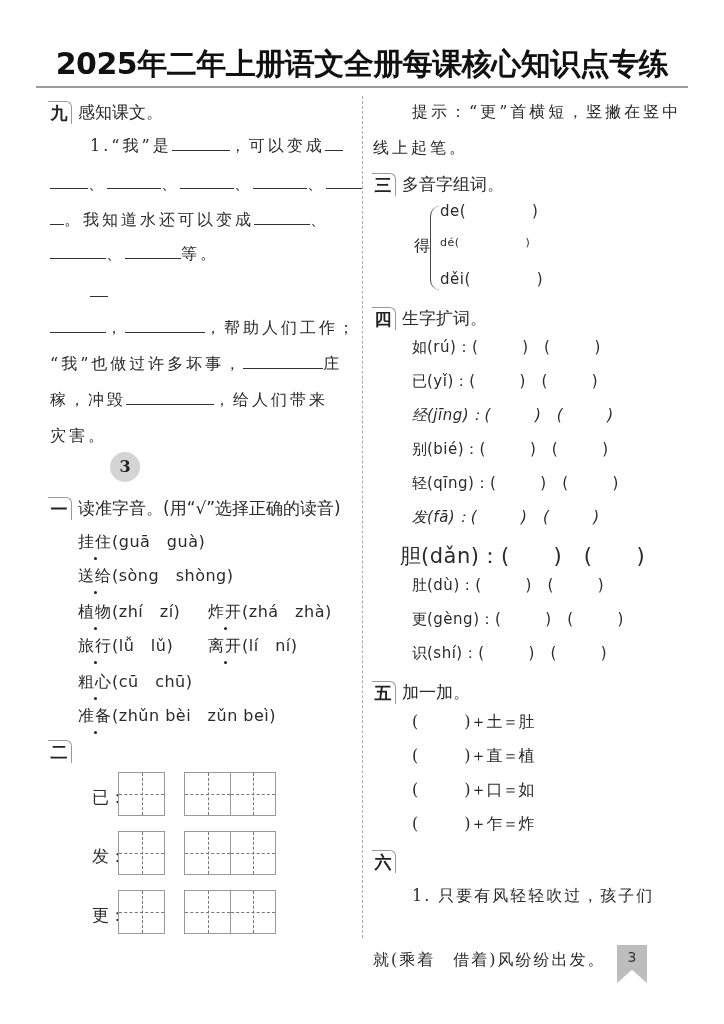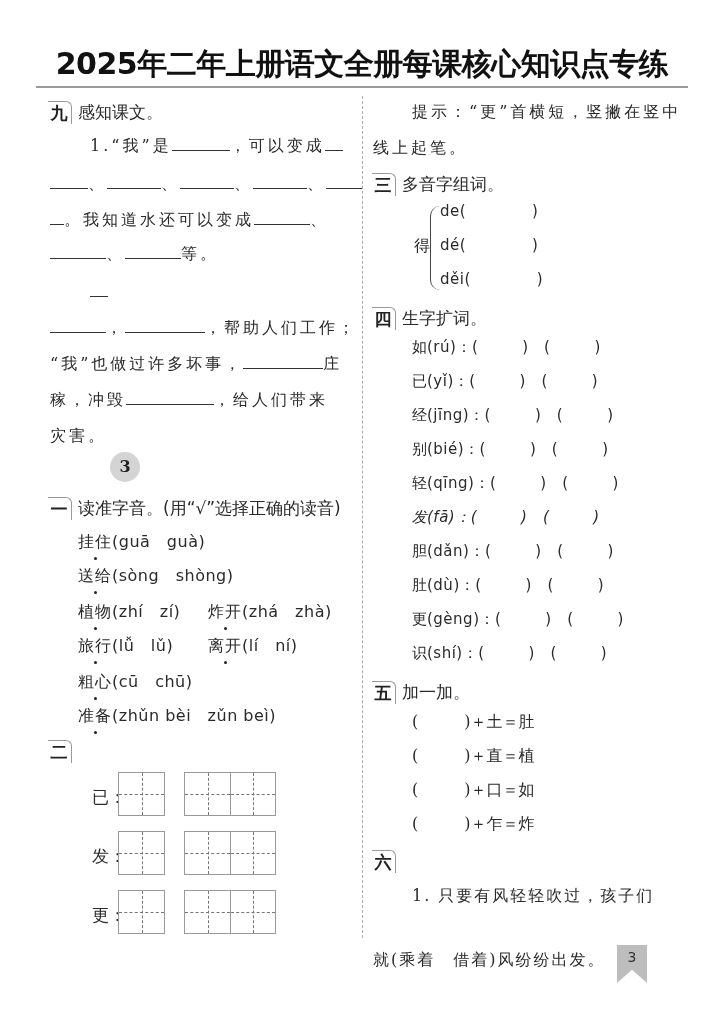--- a/index.html
+++ b/index.html
@@ -174,40 +174,40 @@
 
 <div class="sec" style="left:372px; top:172px;">
   <span class="badge">三</span>
   <span>多音字组词。</span>
 </div>
 <div class="abs" style="left:414px; top:236px; font-size:16px;">得</div>
 <div class="brace"></div>
 <div class="abs py" style="left:440px; top:202px; font-size:15px;">
   <span>de(</span><span style="display:inline-block;width:66px"></span><span>)</span>
 </div>
-<div class="abs py" style="left:440px; top:236px; font-size:15px;">
+<div class="abs py" style="left:440px; top:236px; font-size:11px;">
   <span>dé(</span><span style="display:inline-block;width:66px"></span><span>)</span>
 </div>
 <div class="abs py" style="left:440px; top:270px; font-size:15px;">
   <span>děi(</span><span style="display:inline-block;width:66px"></span><span>)</span>
 </div>
 
 <div class="sec" style="left:372px; top:306px;">
   <span class="badge">四</span>
   <span>生字扩词。</span>
 </div>
 
 <div id="sec4rows"></div>
 <div class="abs" style="left:412px; top:338px; font-size:15px;"><span>如</span><span class="py">(rú)：(</span><span style="display:inline-block;width:44px"></span><span class="py">)　(</span><span style="display:inline-block;width:44px"></span><span class="py">)</span></div>
 <div class="abs" style="left:412px; top:372px; font-size:15px;"><span>已</span><span class="py">(yǐ)：(</span><span style="display:inline-block;width:44px"></span><span class="py">)　(</span><span style="display:inline-block;width:44px"></span><span class="py">)</span></div>
-<div class="abs" style="left:412px; top:406px; font-size:15px;"><span>经</span><span class="py">(jīng)：(</span><span style="display:inline-block;width:44px"></span><span class="py">)　(</span><span style="display:inline-block;width:44px"></span><span class="py">)</span></div>
+<div class="abs" style="left:412px; top:406px; font-size:15px;font-style:italic;"><span>经</span><span class="py">(jīng)：(</span><span style="display:inline-block;width:44px"></span><span class="py">)　(</span><span style="display:inline-block;width:44px"></span><span class="py">)</span></div>
 <div class="abs" style="left:412px; top:440px; font-size:15px;"><span>别</span><span class="py">(bié)：(</span><span style="display:inline-block;width:44px"></span><span class="py">)　(</span><span style="display:inline-block;width:44px"></span><span class="py">)</span></div>
 <div class="abs" style="left:412px; top:474px; font-size:15px;"><span>轻</span><span class="py">(qīng)：(</span><span style="display:inline-block;width:44px"></span><span class="py">)　(</span><span style="display:inline-block;width:44px"></span><span class="py">)</span></div>
 <div class="abs" style="left:412px; top:508px; font-size:15px;font-style:italic;"><span>发</span><span class="py">(fā)：(</span><span style="display:inline-block;width:44px"></span><span class="py">)　(</span><span style="display:inline-block;width:44px"></span><span class="py">)</span></div>
-<div class="abs" style="left:412px; top:542px; font-size:15px;"><span>胆</span><span class="py">(dǎn)：(</span><span style="display:inline-block;width:44px"></span><span class="py">)　(</span><span style="display:inline-block;width:44px"></span><span class="py">)</span></div>
+<div class="abs" style="left:400px; top:542px; font-size:21px;"><span>胆</span><span class="py">(dǎn)：(</span><span style="display:inline-block;width:44px"></span><span class="py">)　(</span><span style="display:inline-block;width:44px"></span><span class="py">)</span></div>
 <div class="abs" style="left:412px; top:576px; font-size:15px;"><span>肚</span><span class="py">(dù)：(</span><span style="display:inline-block;width:44px"></span><span class="py">)　(</span><span style="display:inline-block;width:44px"></span><span class="py">)</span></div>
 <div class="abs" style="left:412px; top:610px; font-size:15px;"><span>更</span><span class="py">(gèng)：(</span><span style="display:inline-block;width:44px"></span><span class="py">)　(</span><span style="display:inline-block;width:44px"></span><span class="py">)</span></div>
 <div class="abs" style="left:412px; top:644px; font-size:15px;"><span>识</span><span class="py">(shí)：(</span><span style="display:inline-block;width:44px"></span><span class="py">)　(</span><span style="display:inline-block;width:44px"></span><span class="py">)</span></div>
 
 <div class="sec" style="left:372px; top:680px;">
   <span class="badge">五</span>
   <span>加一加。</span>
 </div>
 <div class="abs" style="left:412px; top:712px; font-size:16px;"><span>(</span><span style="display:inline-block;width:46px"></span><span>)＋土＝肚</span></div>
 <div class="abs" style="left:412px; top:746px; font-size:16px;"><span>(</span><span style="display:inline-block;width:46px"></span><span>)＋直＝植</span></div>

